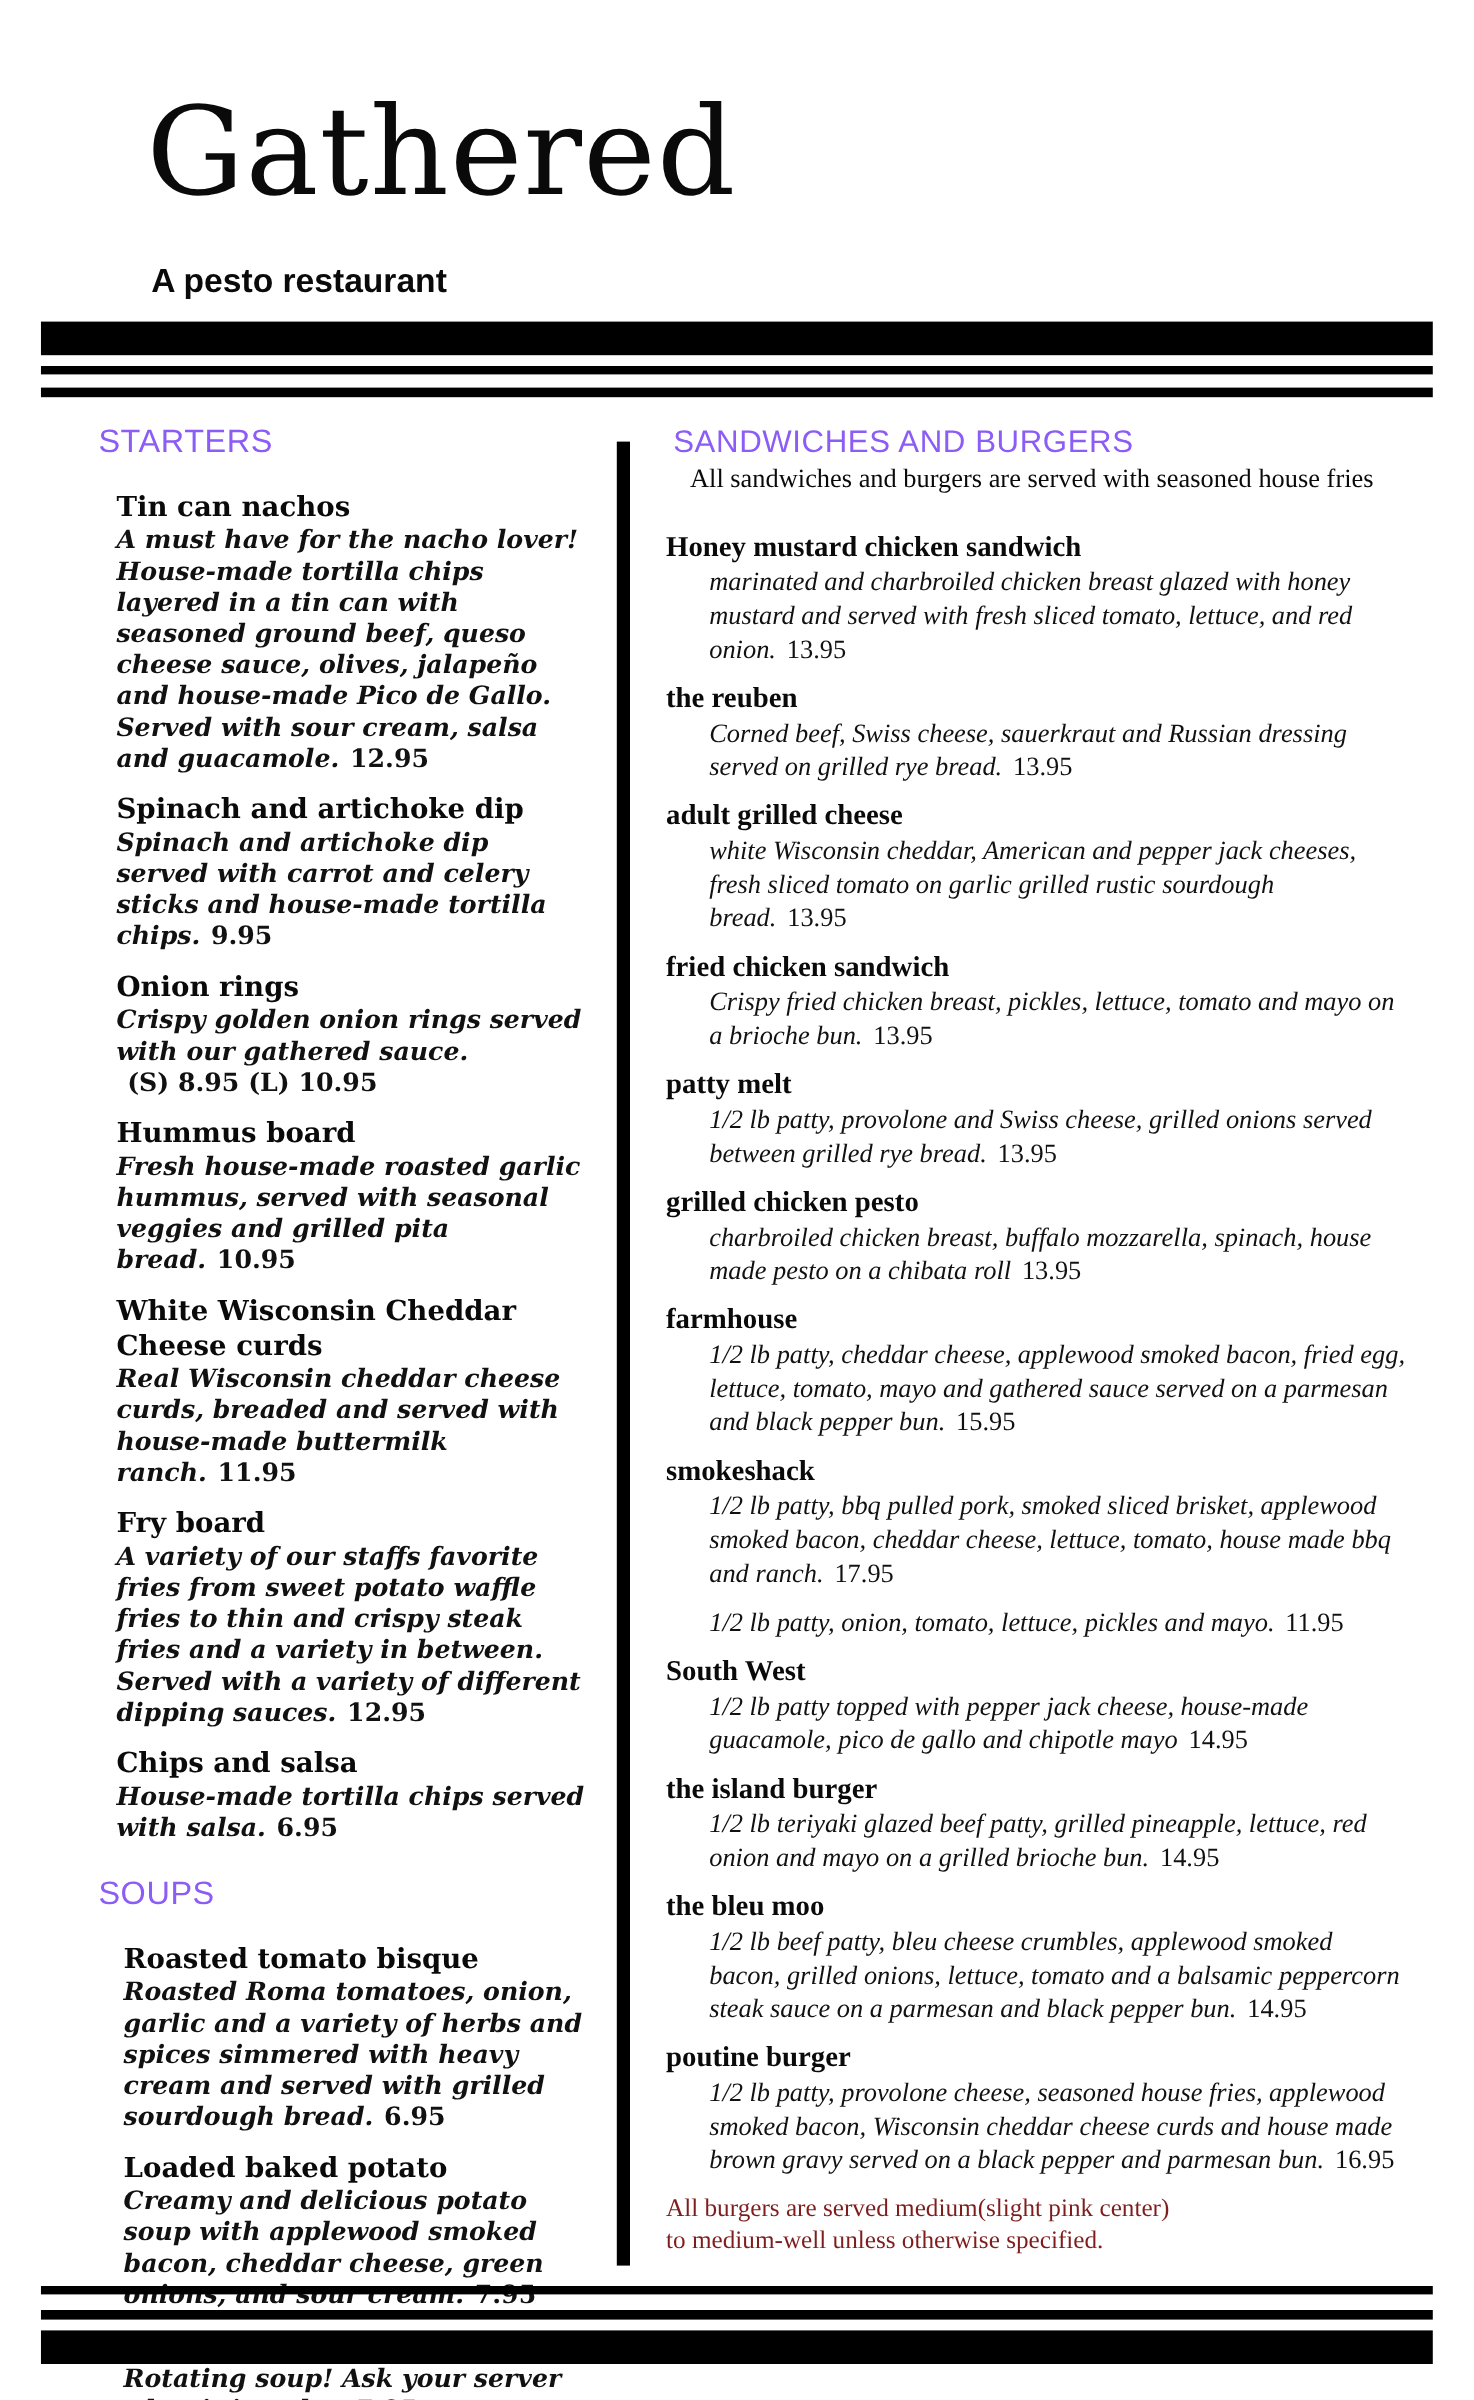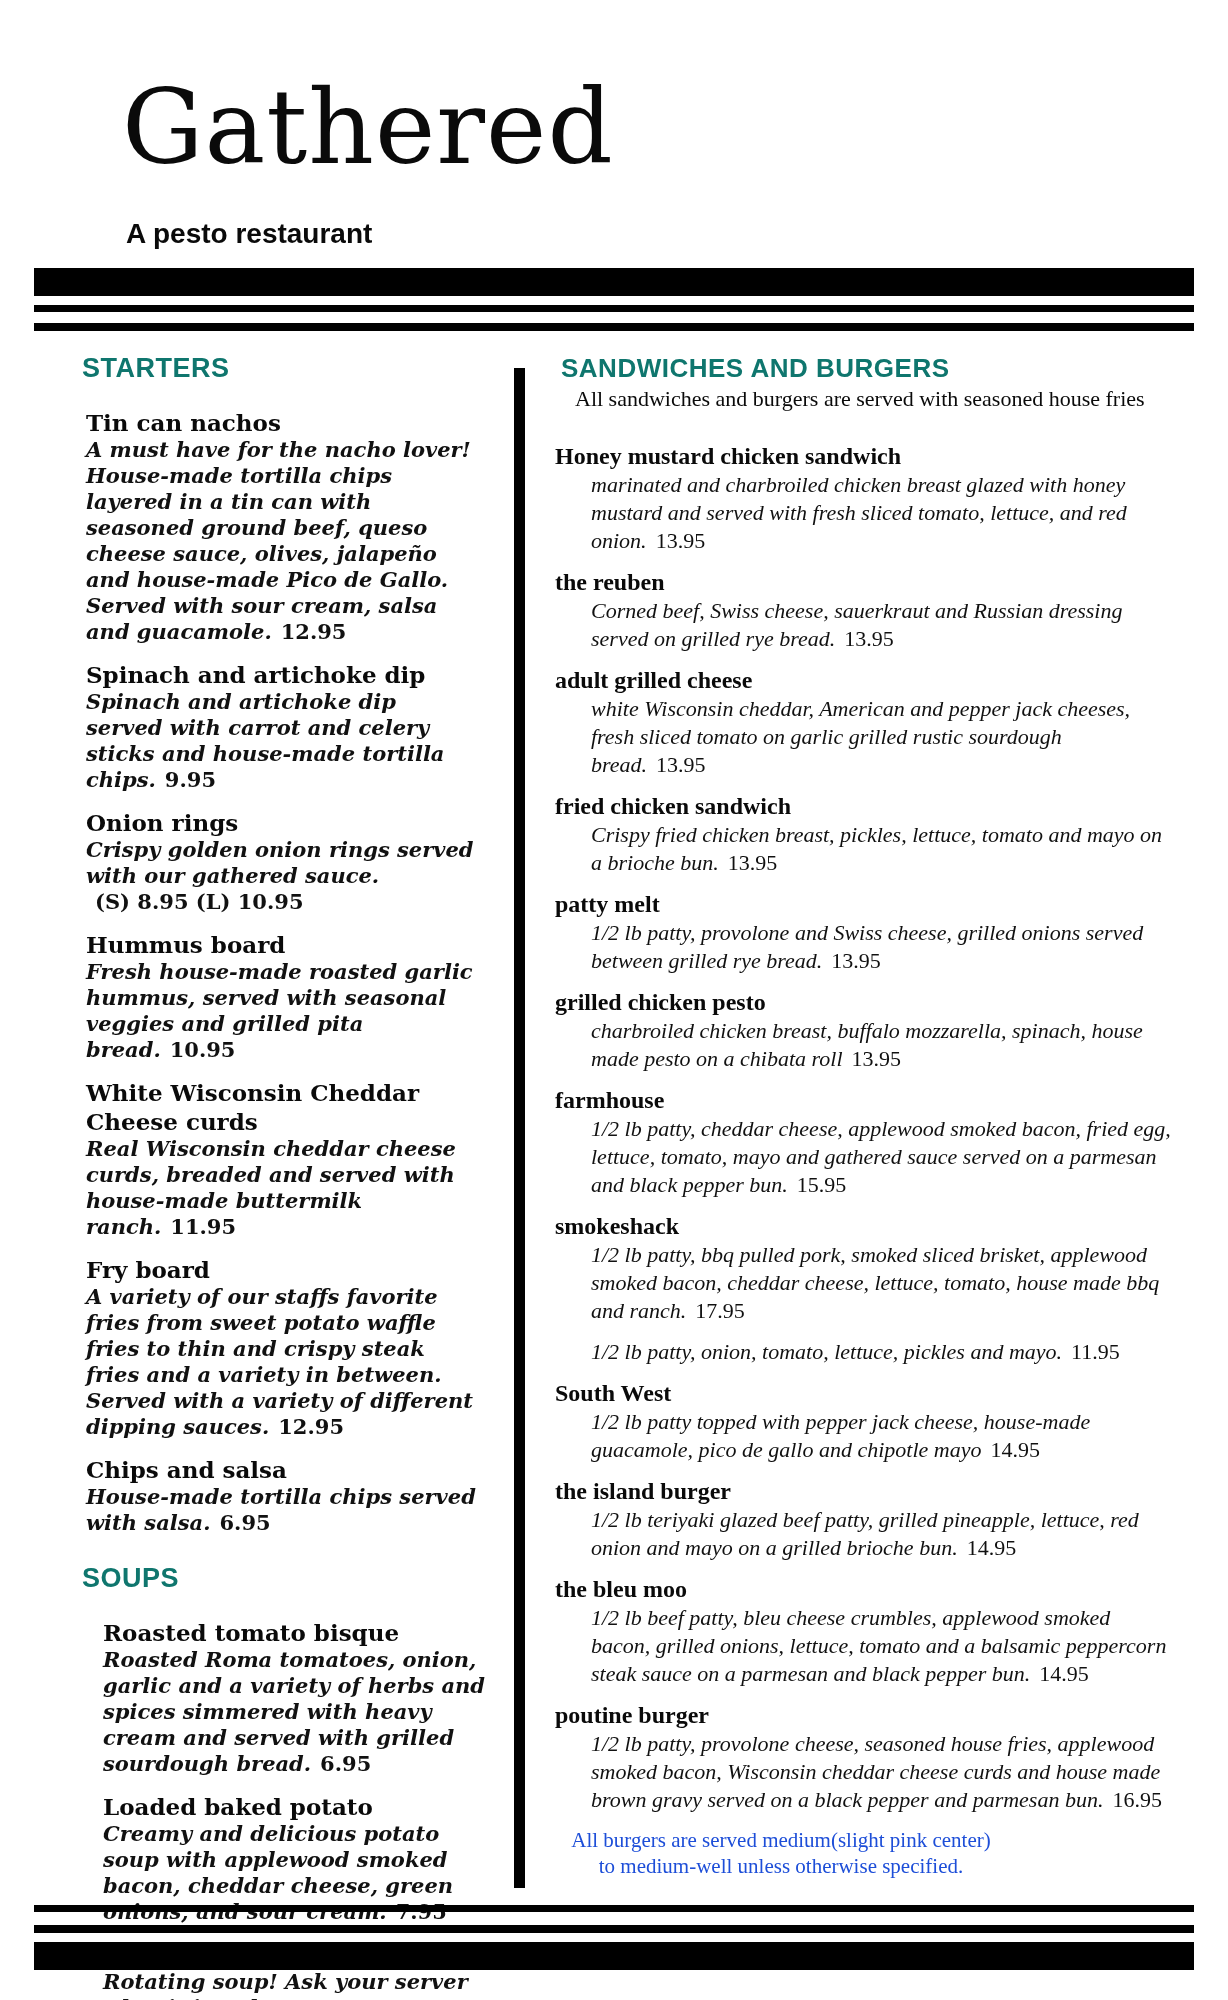--- a/index.html
+++ b/index.html
@@ -25,50 +25,50 @@
   .s-top-thick  { top:268px;  height:28px; }
   .s-top-thin1  { top:305px;  height:7px;  }
   .s-top-thin2  { top:323px;  height:8px;  }
   .s-bot-thin1  { top:1905px; height:7px;  }
   .s-bot-thin2  { top:1925px; height:8px;  }
   .s-bot-thick  { top:1942px; height:28px; }
   
   .vdivider { position:absolute; left:480px; top:368px; width:11px; height:1520px; background:#000; }
   
   .heading {
-    font-family:"Liberation Sans", sans-serif; font-weight:bold;
-    font-size:27px; line-height:32px; letter-spacing:0.5px; color:#0f766e;
+    font-family:"Liberation Sans", sans-serif; font-weight:normal;
+    font-size:27px; line-height:32px; letter-spacing:0.5px; color:#8b5cf6;
   }
   .col-left {
     position:absolute; left:48px; top:352px; width:410px;
     font-family:"DejaVu Serif", serif;
   }
   .col-left .heading { margin-bottom:24px; }
   .col-left .sec-soups .heading { margin-top:26px; }
-  .col-left .item { margin:0 0 15px 4px; }
+  .col-left .item { margin:0 0 15px 15px; }
   .col-left .sec-soups .item { margin-left:21px; }
   .col-left .iname {
     font-size:23px; line-height:29px; font-weight:bold; max-width:360px; color:#0a0a0a;
   }
   .col-left .idesc {
     font-style:italic; font-size:21px; line-height:26px; max-width:393px; color:#111;font-weight:bold;
   }
   .col-right {
     position:absolute; left:521px; top:352px; width:618px;
     font-family:"Liberation Serif", serif;
   }
   .col-right .heading { margin-left:6px; margin-bottom:2px; font-size:26px; }
   .subnote { font-size:22px; line-height:26px; margin:2px 0 30px 20px; color:#0a0a0a; }
   .col-right .item { margin:0 0 13px 0; }
   .col-right .iname { font-size:24px; line-height:29px; font-weight:bold; color:#0a0a0a; }
   .col-right .idesc { font-style:italic; font-size:22px; line-height:28px; max-width:600px; color:#111;margin-left:36px; }
   .price { font-style:normal; padding-left:9px; white-space:nowrap; }
   .burger-note {
-    margin-top:4px; width:452px; text-align:center;
-    font-size:21px; line-height:26px; color:#1d4ed8;
+    margin-top:4px; width:452px; text-align:left;
+    font-size:21px; line-height:26px; color:#7f1d1d;
   }
 </style>
 </head>
 <body>
 
 <div class="page">
 
   <div class="title">Gathered</div>
   <div class="tagline">A pesto restaurant</div>
 

